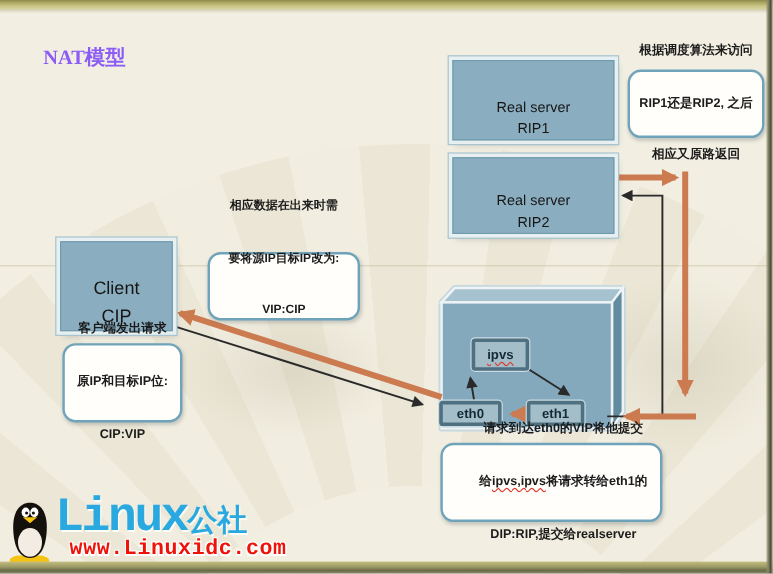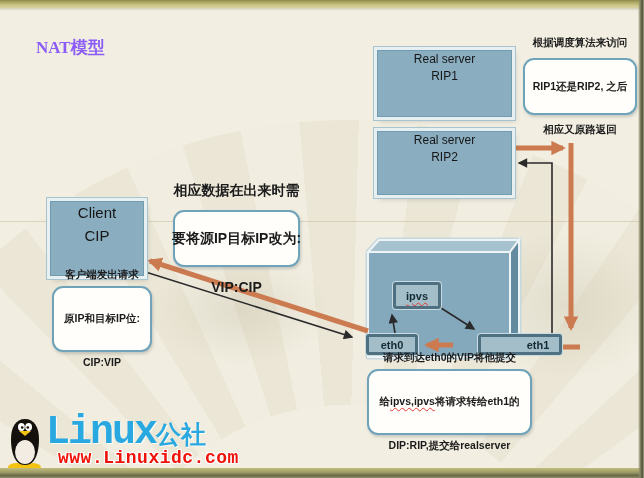--- a/index.html
+++ b/index.html
@@ -24,21 +24,21 @@
   .texture{position:absolute;z-index:0;border-radius:50%;
     background:radial-gradient(closest-side,rgba(185,178,152,.28),rgba(185,178,152,0));}
   .faint-line{position:absolute;left:0;top:221px;width:644px;height:1px;z-index:1;
     background:rgba(196,186,150,.5);}
   
   .page-title{position:absolute;left:36px;top:36px;z-index:5;
     font-family:"Liberation Serif",serif;font-weight:bold;font-size:17px;color:#8b5cf6;}
   
   .node{position:absolute;z-index:4;background:#8aaec0;border:1px solid #6f9cb0;
     box-shadow:0 0 0 3px #e7eff1,0 0 0 4px #a8c4cf,3px 4px 5px rgba(60,70,75,.25);
-    display:flex;flex-direction:column;align-items:center;justify-content:flex-start;
+    display:flex;flex-direction:column;align-items:center;justify-content:flex-end;
     color:#161616;text-align:center;}
   .node .ln{display:block;}
   
   .co{position:absolute;z-index:5;background:#fffefb;border:2px solid #6fa3ba;border-radius:11px;
     box-shadow:1px 2px 3px rgba(90,100,105,.28);color:#1b1b1b;font-weight:bold;
     display:flex;flex-direction:column;align-items:center;justify-content:center;
     text-align:center;line-height:1.32;gap:30px;}
   .co .ln{display:block;white-space:nowrap;}
   
   .chip{position:absolute;z-index:4;background:#a3bdc9;border:3px solid #4e7080;border-radius:3px;
@@ -116,40 +116,40 @@
     <span class="ln">Real server</span>
     <span class="ln">RIP2</span>
   </div>
 
   <div class="chip" style="left:369px;top:282px;width:42px;height:21px;margin-left:24px;">
     <span class="wavy">ipvs</span>
   </div>
   <div class="chip" style="left:366px;top:334px;width:46px;height:15px;">
     <span>eth0</span>
   </div>
-  <div class="chip" style="left:478px;top:334px;width:42px;height:15px;padding-left:36px;">
+  <div class="chip" style="left:439px;top:334px;width:42px;height:15px;">
     <span>eth1</span>
   </div>
 
   <div class="co" style="left:523px;top:58px;width:110px;height:53px;font-size:10.5px;">
     <span class="ln">根据调度算法来访问</span>
     <span class="ln">RIP1还是RIP2, 之后</span>
     <span class="ln">相应又原路返回</span>
   </div>
-  <div class="co" style="left:173px;top:210px;width:123px;height:53px;font-size:14px;">
+  <div class="co" style="left:173px;top:210px;width:123px;height:53px;font-size:10px;justify-content:flex-end;">
     <span class="ln">相应数据在出来时需</span>
     <span class="ln">要将源IP目标IP改为:</span>
     <span class="ln">VIP:CIP</span>
   </div>
   <div class="co" style="left:52px;top:286px;width:96px;height:62px;font-size:10.5px;">
     <span class="ln">客户端发出请求</span>
     <span class="ln">原IP和目标IP位:</span>
     <span class="ln">CIP:VIP</span>
   </div>
-  <div class="co" style="left:367px;top:369px;width:161px;height:62px;font-size:10.5px;">
+  <div class="co" style="left:367px;top:369px;width:161px;height:62px;font-size:10.5px;padding-left:20px;">
     <span class="ln">请求到达eth0的VIP将他提交</span>
     <span class="ln"><span>给</span><span class="wavy">ipvs,ipvs</span><span>将请求转给eth1的</span></span>
     <span class="ln">DIP:RIP,提交给realserver</span>
   </div>
 
   <div class="footer">
     <svg class="tux" width="40" height="54" viewBox="0 0 40 54">
       <ellipse cx="12" cy="50" rx="9" ry="4" fill="#f4c211"></ellipse>
       <ellipse cx="27" cy="50" rx="9" ry="4" fill="#f4c211"></ellipse>
       <path d="M20,2 C29,2 34,10 34,22 C34,34 31,48 20,48 C9,48 6,34 6,22 C6,10 11,2 20,2 z" fill="#14100c"></path>

